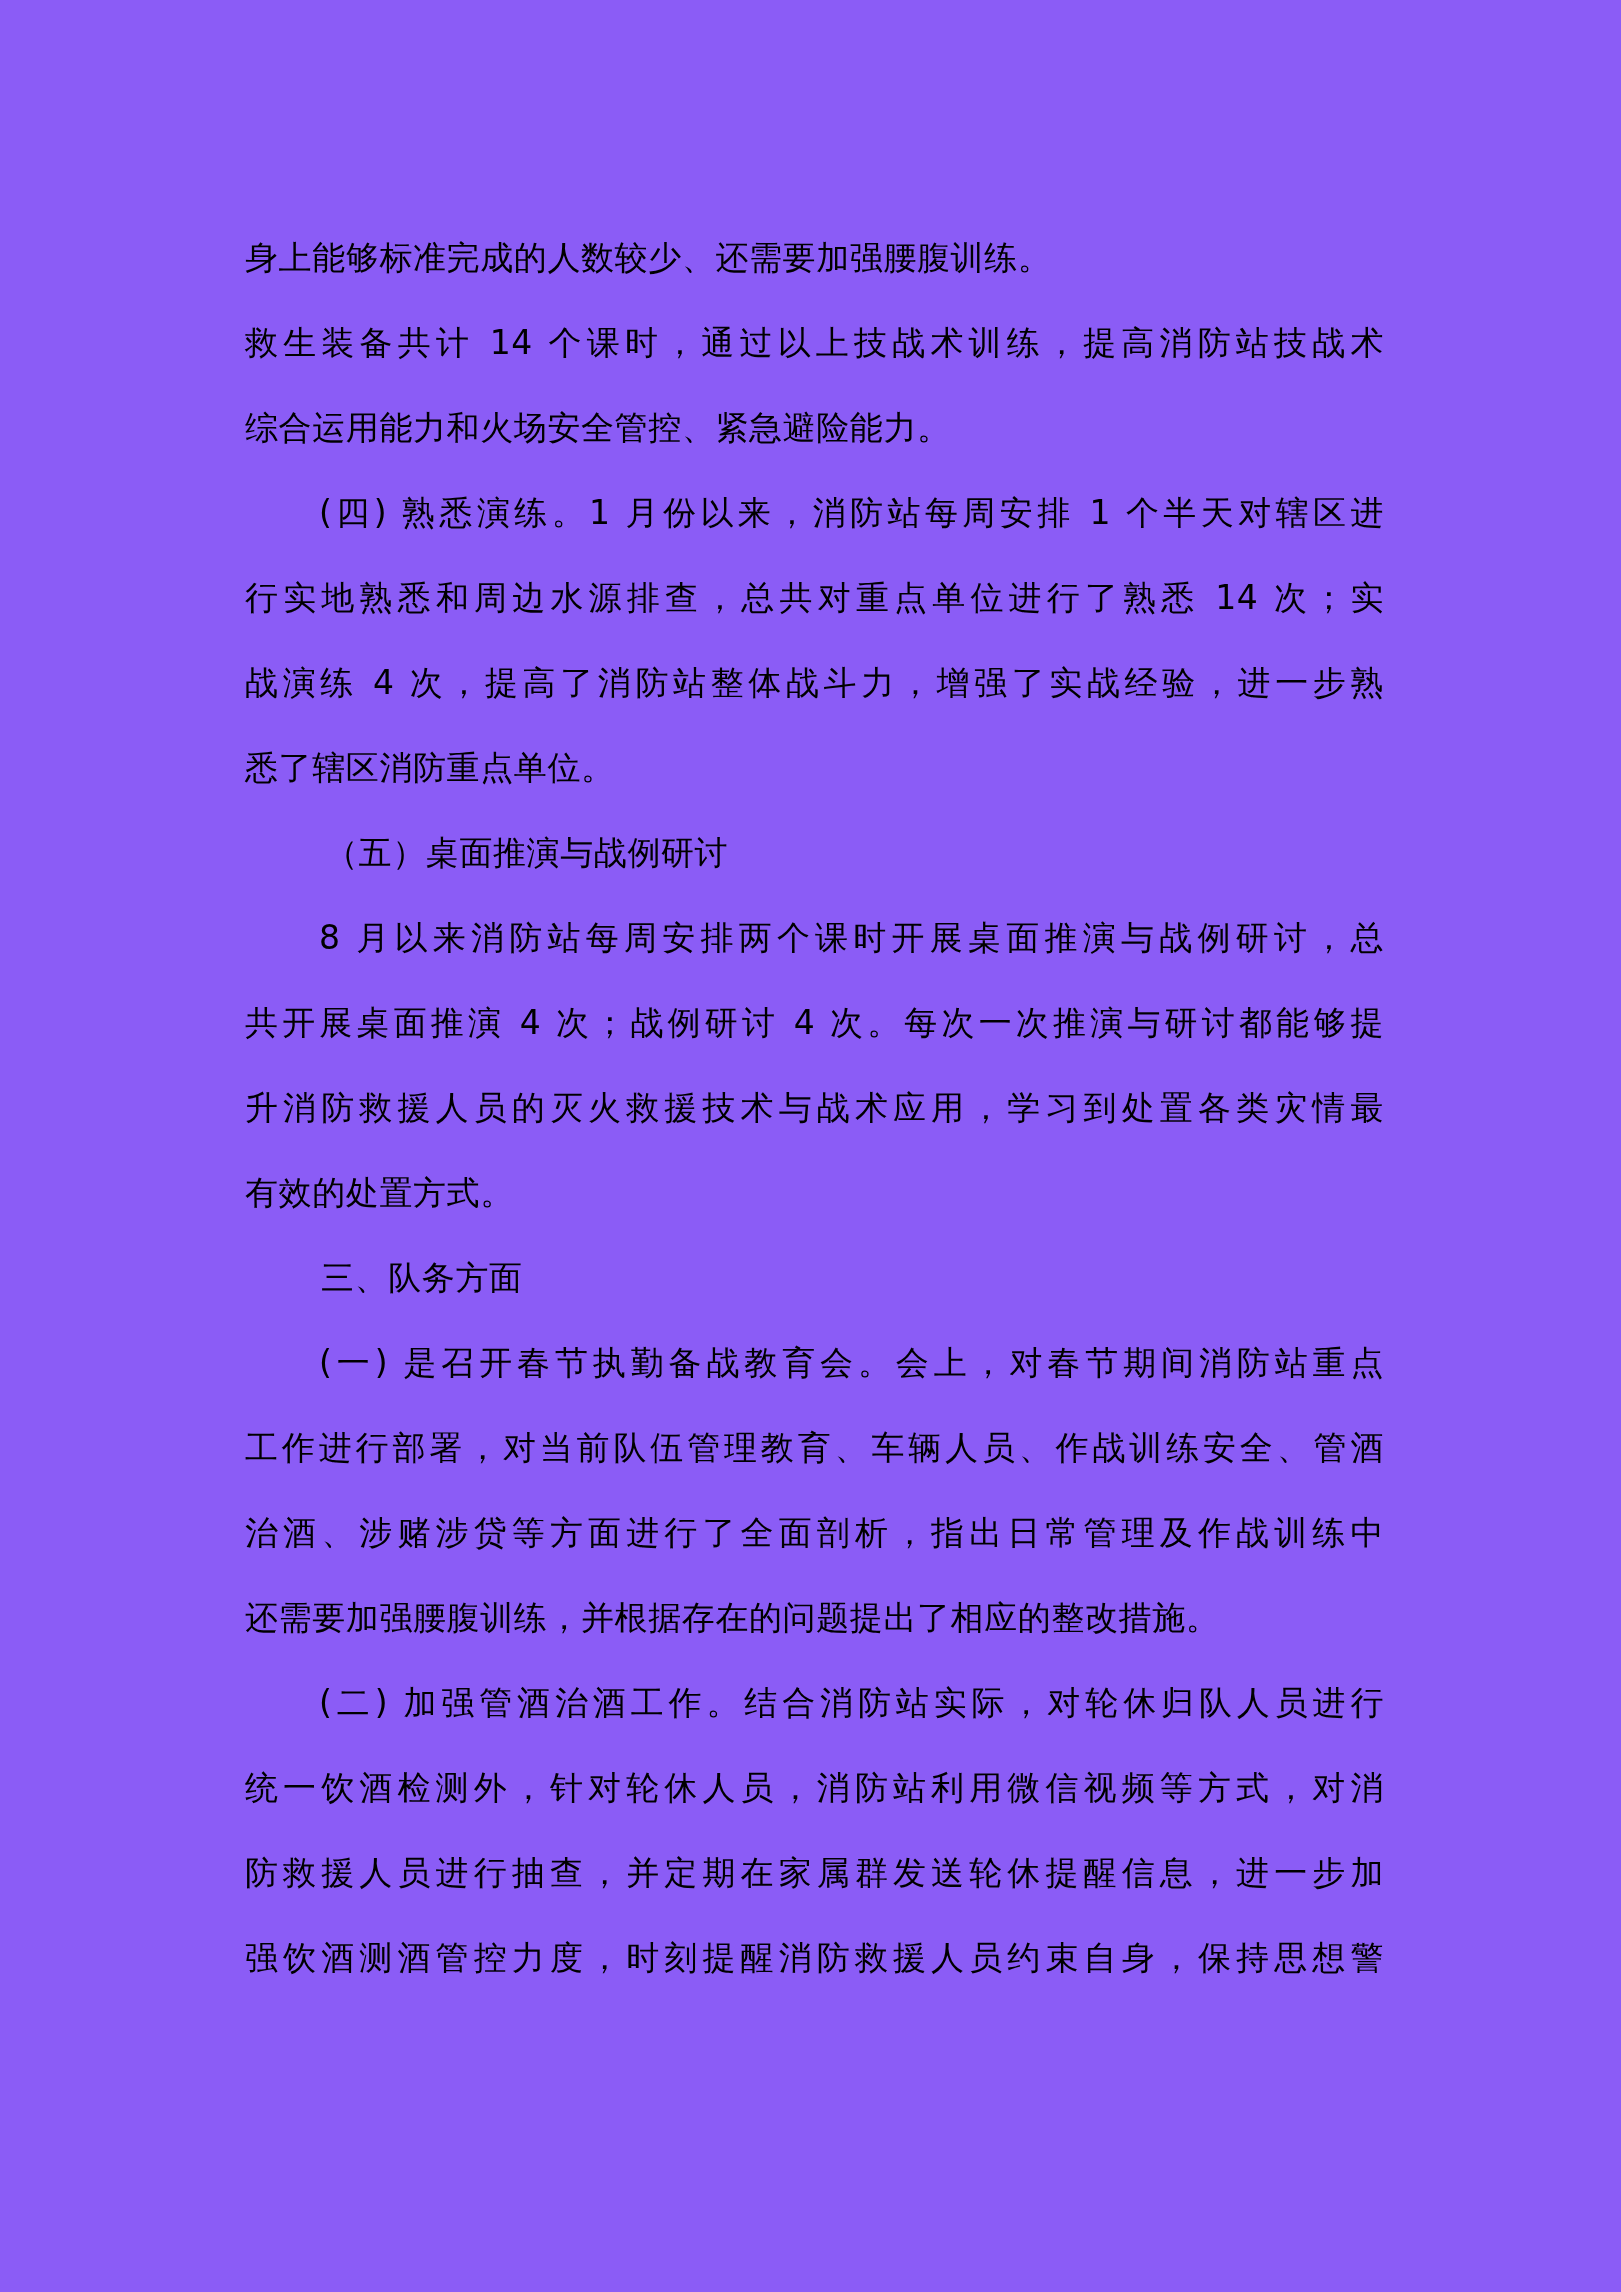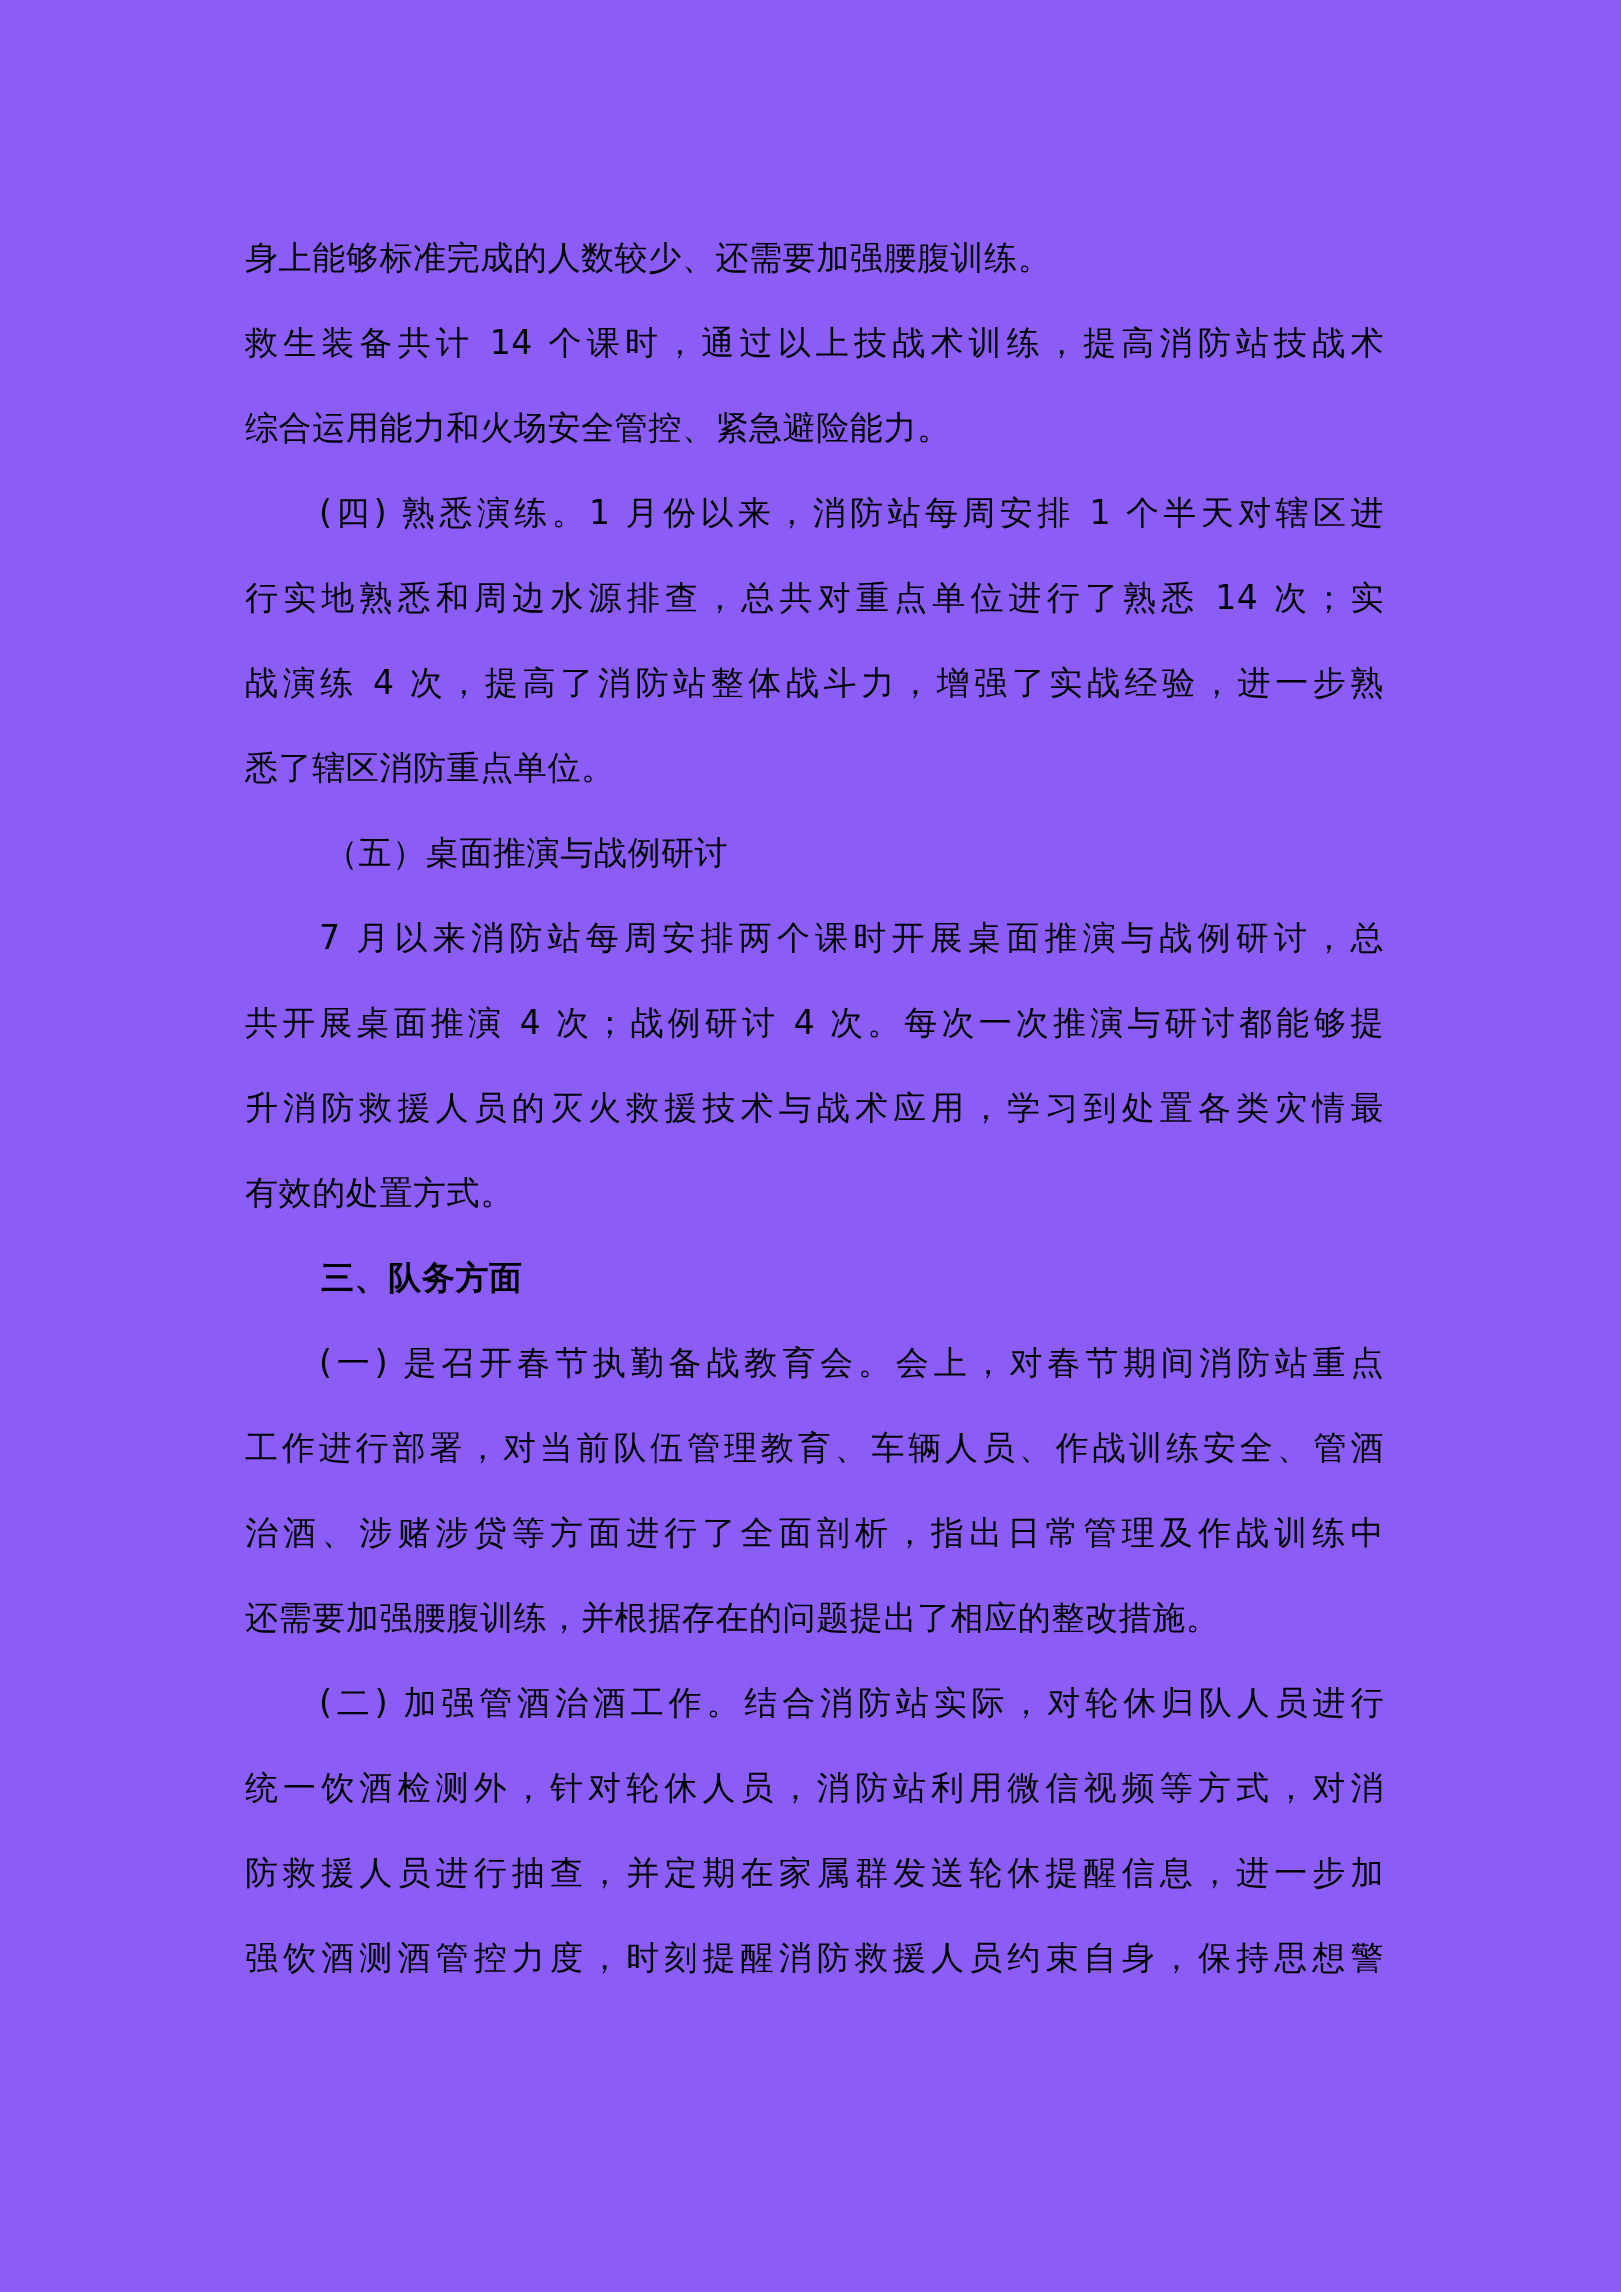--- a/index.html
+++ b/index.html
@@ -45,21 +45,21 @@
     .indent {
       padding-left: 74px;
     }
     .indent-heading5 {
       padding-left: 80px;
     }
     .indent-body {
       padding-left: 74px;
     }
     .heading {
-      font-weight: bold;
+      font-weight: normal;
       padding-left: 76px;
       text-align: left;
       text-align-last: left;
     }
   </style>
 </head>
 <body>
 
 <div class="page">
   <div class="content">
@@ -78,21 +78,21 @@
       <span class="line">行实地熟悉和周边水源排查，总共对重点单位进行了熟悉 14 次；实</span>
       <span class="line">战演练 4 次，提高了消防站整体战斗力，增强了实战经验，进一步熟</span>
       <span class="line last">悉了辖区消防重点单位。</span>
     </div>
 
     <div>
       <span class="line last indent-heading5">（五）桌面推演与战例研讨</span>
     </div>
 
     <div>
-      <span class="line indent-body">7 月以来消防站每周安排两个课时开展桌面推演与战例研讨，总</span>
+      <span class="line indent-body">8 月以来消防站每周安排两个课时开展桌面推演与战例研讨，总</span>
       <span class="line">共开展桌面推演 4 次；战例研讨 4 次。每次一次推演与研讨都能够提</span>
       <span class="line">升消防救援人员的灭火救援技术与战术应用，学习到处置各类灾情最</span>
       <span class="line last">有效的处置方式。</span>
     </div>
 
     <div>
       <span class="line heading">三、队务方面</span>
     </div>
 
     <div>

